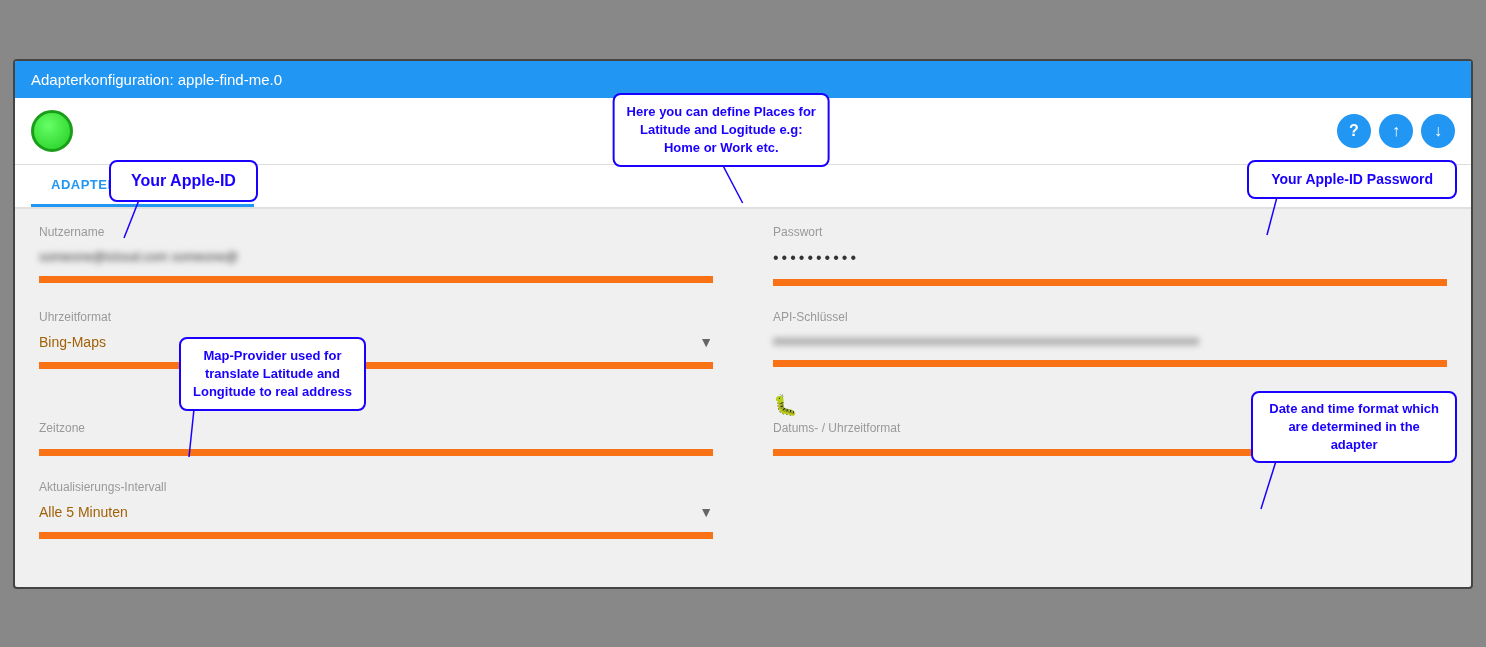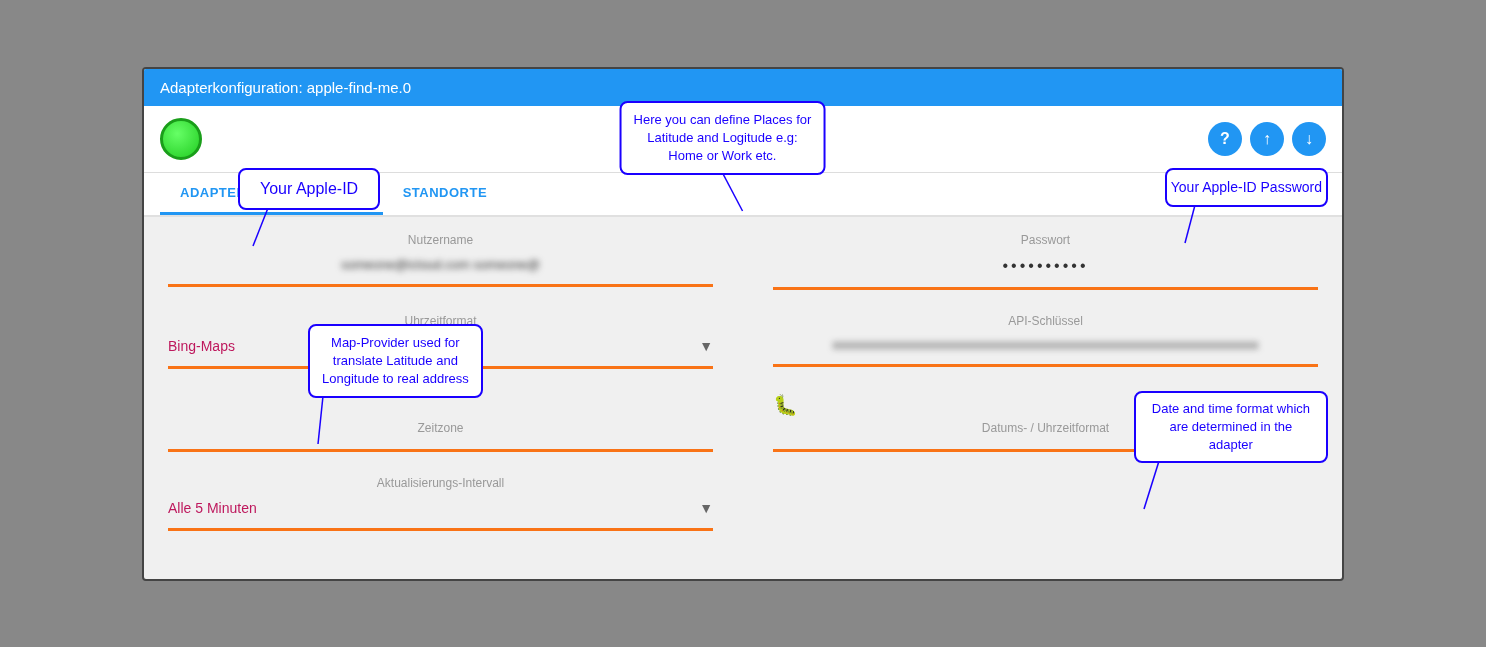--- a/index.html
+++ b/index.html
@@ -6,21 +6,21 @@
     body {
       font-family: Arial, sans-serif;
       background: #888;
       display: flex;
       justify-content: center;
       align-items: center;
       min-height: 100vh;
       padding: 10px;
     }
     .window {
-      width: 1202px;
+      width: 1460px;
       border: 2px solid #444;
       border-radius: 4px;
       overflow: hidden;
       background: #f0f0f0;
     }
     .title-bar {
       background: #2196F3;
       color: white;
       padding: 10px 16px;
       font-size: 15px;
@@ -44,21 +44,21 @@
       background: radial-gradient(circle at 40% 35%, #66ff66, #22cc22);
       border: 3px solid #1a9e1a;
       flex-shrink: 0;
     }
     .tooltip-box {
       border: 2px solid #1a00ff;
       border-radius: 8px;
       padding: 8px 12px;
       color: #1a00ff;
       font-size: 13px;
-      font-weight: normal;
+      font-weight: bold;
       text-align: center;
       background: white;
       max-width: 280px;
       line-height: 1.4;
     }
     .header-icons {
       display: flex;
       gap: 8px;
     }
     .icon-btn {
@@ -93,21 +93,21 @@
     .tab.active {
       border-bottom: 3px solid #2196F3;
     }
     .field-label {
       font-size: 12px;
       color: #999;
       margin-bottom: 6px;
     }
     .field-value {
       font-size: 14px;
-      color: #be185d;
+      color: #a16207;
       padding: 4px 0;
     }
     .field-value.blurred {
       filter: blur(4px);
       user-select: none;
       color: #333;
       font-size: 13px;
     }
     .field-value.password {
       letter-spacing: 3px;
@@ -137,22 +137,21 @@
       grid-template-columns: 1fr 1fr;
       gap: 0 60px;
       position: relative;
     }
     .col-left, .col-right {
       position: relative;
     }
     .field-block {
       padding-bottom: 8px;
       margin-bottom: 4px;
-      border-bottom: 3px solid #f97316;
-      text-align: center;
+      border-bottom: 7px solid #f97316;
     }
     .spacer { height: 20px; }
 
     
   </style>
 </head>
 <body>
 
 <div class="window">
 
@@ -179,23 +178,20 @@
       <button class="icon-btn">?</button>
       <button class="icon-btn">↑</button>
       <button class="icon-btn">↓</button>
     </div>
   </div>
 
   <div class="tabs-bar">
     <div class="tab active">
       <span>ADAPTEREINSTELLUNGEN</span>
     </div>
-    <div class="tab">
-      <span>STANDORTE</span>
-    </div>
   </div>
 
   <div class="full-content">
     <div class="main-form">
 
       <div class="row-pair" style="margin-bottom:0; padding-bottom:0;">
 
         <div class="col-left" style="position:relative;">
 
           <div style="position:absolute; top:-65px; left:70px; z-index:10;">
@@ -208,42 +204,42 @@
           </div>
           <div class="field-block">
             <div class="field-label">Nutzername</div>
             <div class="field-value blurred" style="filter:blur(3px);">someone@icloud.com someone@</div>
           </div>
         </div>
 
         <div class="col-right" style="position:relative;">
 
           <div style="position:absolute; top:-65px; right:-10px; z-index:10;">
-            <div class="tooltip-box" style="font-size:14px; padding:8px 4px;">
+            <div class="tooltip-box" style="font-size:14px; padding:8px 22px;">
               <span>Your Apple-ID Password</span>
             </div>
             <svg width="80" height="40" style="position:absolute; bottom:-38px; left:10px;">
               <line x1="20" y1="0" x2="10" y2="38" stroke="#1a00ff" stroke-width="1.5"></line>
             </svg>
           </div>
           <div class="field-block">
             <div class="field-label">Passwort</div>
             <div class="field-value password">••••••••••</div>
           </div>
         </div>
       </div>
 
       <div class="spacer"></div>
 
       <div class="row-pair" style="margin-bottom:0;">
 
         <div class="col-left" style="position:relative;">
 
           <div style="position:absolute; top:10px; left:140px; z-index:10;">
-            <div class="tooltip-box" style="font-size:13px; padding:8px 12px; max-width:230px;">
+            <div class="tooltip-box" style="font-size:13px; padding:8px 12px; max-width:230px;margin-top:17px;">
               <span style="white-space:pre-line;">Map-Provider used for
 translate Latitude and
 Longitude to real address</span>
             </div>
             <svg width="50" height="50" style="position:absolute; bottom:-48px; left:5px;">
               <line x1="10" y1="0" x2="5" y2="48" stroke="#1a00ff" stroke-width="1.5"></line>
             </svg>
           </div>
           <div class="field-block">
             <div class="field-label">Uhrzeitformat</div>

